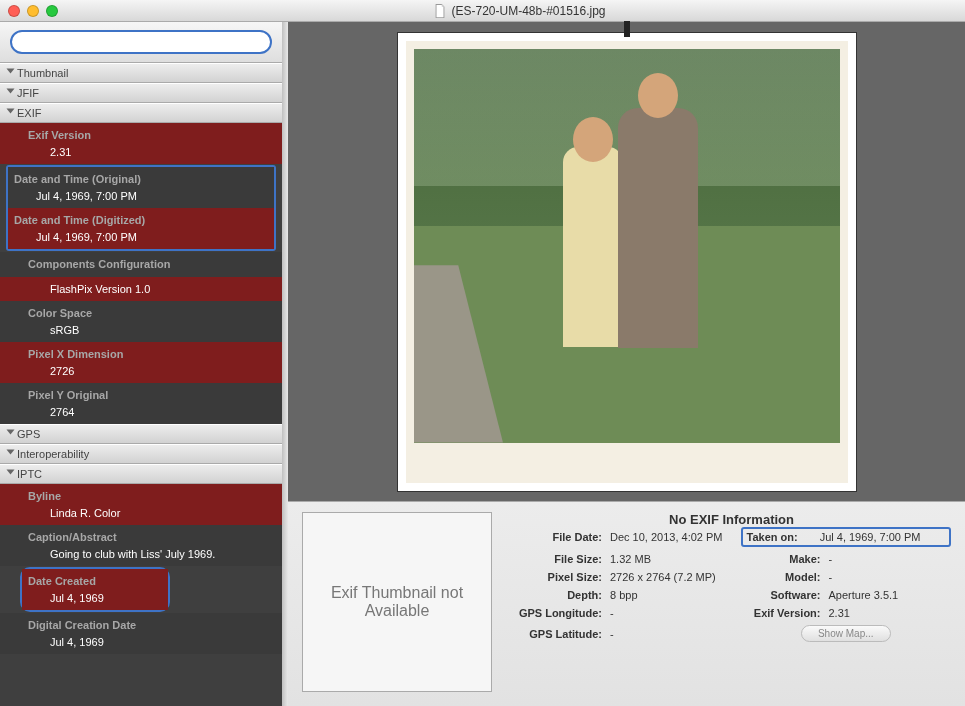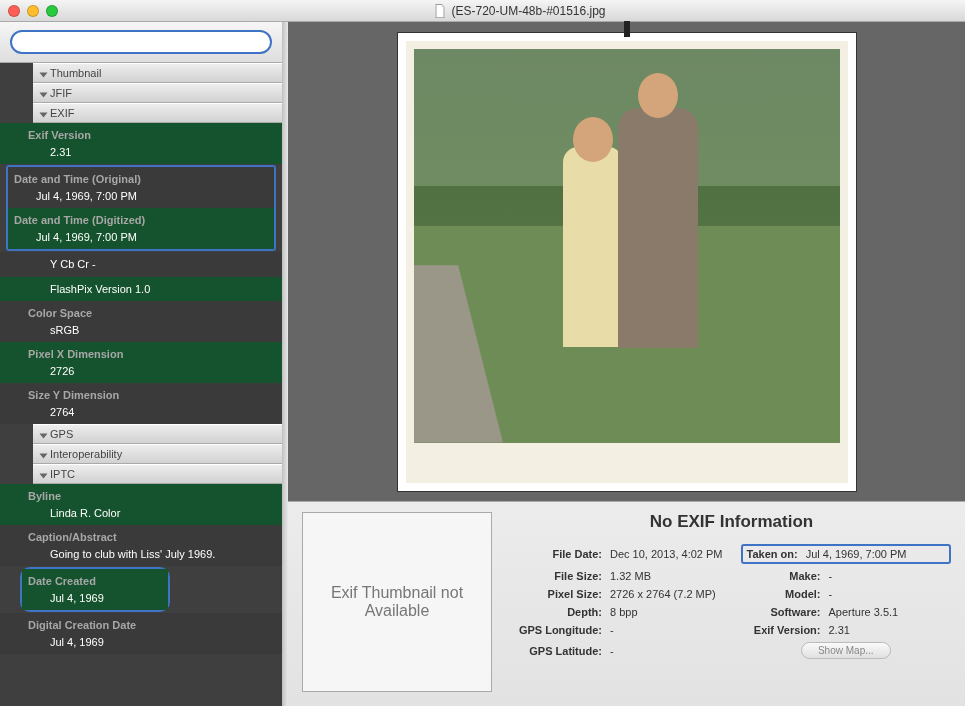--- a/index.html
+++ b/index.html
@@ -15,27 +15,27 @@
 .file-icon svg { width: 100%; height: 100%; }
 
 .content { display: flex; height: calc(100% - 22px); }
 .sidebar { width: 282px; background: #3f3f3f; display: flex; flex-direction: column; overflow-y: auto; }
 .search-wrap { background: linear-gradient(#f6f6f6, #dedede); padding: 8px 10px; border-bottom: 1px solid #aaa; }
 .search { width: 100%; height: 24px; border-radius: 12px; border: 2px solid #3e73c6; padding: 0 10px 0 24px; background: #fff; font-size: 12px; position: relative; }
 .search-box { position: relative; }
 .search-icon { position: absolute; left: 8px; top: 5px; width: 14px; height: 14px; }
 .search-icon svg { width: 14px; height: 14px; }
 
-.section-head { background: linear-gradient(#ededed, #d2d2d2); border-top: 1px solid #fff; border-bottom: 1px solid #aaa; padding: 3px 8px; font-size: 11px; color: #444; display: flex; align-items: flex-end; gap: 4px; cursor: default; margin-left: 33px; }
+.section-head { background: linear-gradient(#ededed, #d2d2d2); border-top: 1px solid #fff; border-bottom: 1px solid #aaa; padding: 3px 8px; font-size: 11px; color: #444; display: flex; align-items: flex-start; gap: 4px; cursor: default; }
 .tri { display: inline-block; width: 0; height: 0; border-left: 5px solid #666; border-top: 4px solid transparent; border-bottom: 4px solid transparent; transform: rotate(90deg); }
 
 .section-body { background: #3f3f3f; }
 .kv { padding: 4px 0 4px 28px; font-size: 11px; line-height: 1.5; }
 .kv.dark { background: #3a3a3a; }
-.kv.light { background: #14532d; }
+.kv.light { background: #7f1d1d; }
 .kv .k { color: #a7a7a7; font-weight: bold; }
 .kv .v { color: #fff; padding-left: 22px; }
 .highlight-box { border: 2px solid #3e73c6; border-radius: 3px; margin: 1px 6px; }
 .highlight-box .kv { padding-left: 6px; }
 
 .main { flex: 1; display: flex; flex-direction: column; background: #666; }
 .divider-v { width: 6px; background: linear-gradient(to right, #c0c0c0, #e8e8e8); }
 .preview-area { flex: 1; background: #666; display: flex; align-items: center; justify-content: center; padding: 16px; min-height: 0; }
 .photo-frame { width: 460px; height: 460px; background: #f4efe3; border: 1px solid #333; padding: 16px 16px 48px 16px; position: relative; box-shadow: 0 0 0 8px #fff inset; }
 .photo { width: 100%; height: 100%; background: linear-gradient(to bottom, #7a9a65 70%, #6b8655 100%); position: relative; overflow: hidden; }
@@ -45,25 +45,25 @@
 .figure1 { position: absolute; left: 35%; top: 25%; width: 60px; height: 200px; background: #e8dca8; border-radius: 15px 15px 0 0; }
 .figure1::before { content: ''; position: absolute; top: -30px; left: 10px; width: 40px; height: 45px; background: #d4a57a; border-radius: 50%; }
 .figure2 { position: absolute; left: 48%; top: 15%; width: 80px; height: 240px; background: #8a7a6a; border-radius: 20px 20px 0 0; }
 .figure2::before { content: ''; position: absolute; top: -35px; left: 20px; width: 40px; height: 45px; background: #d4a57a; border-radius: 50%; }
 .treeline { position: absolute; top: 0; left: 0; right: 0; height: 45%; background: linear-gradient(#3a5a2e, #4a6a3e); opacity: 0.8; }
 .notch { position: absolute; top: -12px; left: 50%; width: 6px; height: 16px; background: #222; transform: translateX(-50%); }
 
 .info-panel { background: linear-gradient(#ececec, #e2e2e2); border-top: 1px solid #aaa; padding: 10px 14px 14px 14px; display: flex; gap: 20px; }
 .thumb-box { width: 190px; height: 180px; border: 1px solid #aaa; background: #f6f6f6; display: flex; align-items: center; justify-content: center; text-align: center; font-size: 16px; color: #777; padding: 10px; border-radius: 0; }
 .info-content { flex: 1; }
-.info-title { text-align: center; font-weight: bold; font-size: 17px; margin-bottom: 12px; color: #333; }
+.info-title { text-align: center; font-weight: bold; font-size: 13px; color: #333; }
 .info-grid { display: grid; grid-template-columns: 90px 1fr 80px 1fr; gap: 6px 8px; font-size: 11px; align-items: center; }
 .info-grid .lbl { text-align: right; color: #333; font-weight: bold; }
 .info-grid .val { color: #333; }
-.taken-highlight { border: 2px solid #3e73c6; border-radius: 3px; padding: 2px 4px; display: flex; gap: 8px; }
+.taken-highlight { border: 2px solid #3e73c6; border-radius: 3px; padding: 2px 4px; display: flex; gap: 22px; }
 .show-map-btn { grid-column: 3 / 5; justify-self: center; padding: 2px 16px; border-radius: 10px; border: 1px solid #bbb; background: linear-gradient(#fafafa, #e0e0e0); font-size: 10px; color: #888; cursor: pointer; }
 </style>
 </head>
 <body>
 
 <div class="titlebar">
   <div class="traffic">
     <div class="dot dot-close"></div>
     <div class="dot dot-min"></div>
     <div class="dot dot-max"></div>
@@ -116,35 +116,35 @@
         <div class="kv dark">
             <div class="k">Date and Time (Original)</div>
             <div class="v">Jul 4, 1969, 7:00 PM</div>
           </div>
         <div class="kv light">
             <div class="k">Date and Time (Digitized)</div>
             <div class="v">Jul 4, 1969, 7:00 PM</div>
           </div>
       </div>
       <div class="kv dark">
-          <div class="v">Y Cb Cr -</div>
+          <div class="k">Components Configuration</div>
         </div>
       <div class="kv light">
           <div class="v">FlashPix Version 1.0</div>
         </div>
       <div class="kv dark">
           <div class="k">Color Space</div>
           <div class="v">sRGB</div>
         </div>
       <div class="kv light">
           <div class="k">Pixel X Dimension</div>
           <div class="v">2726</div>
         </div>
       <div class="kv dark">
-          <div class="k">Size Y Dimension</div>
+          <div class="k">Pixel Y Original</div>
           <div class="v">2764</div>
         </div>
     </div>
 
     <div class="section-head">
         <span class="tri"></span>
         <span>GPS</span>
       </div>
     <div class="section-head">
         <span class="tri"></span>

